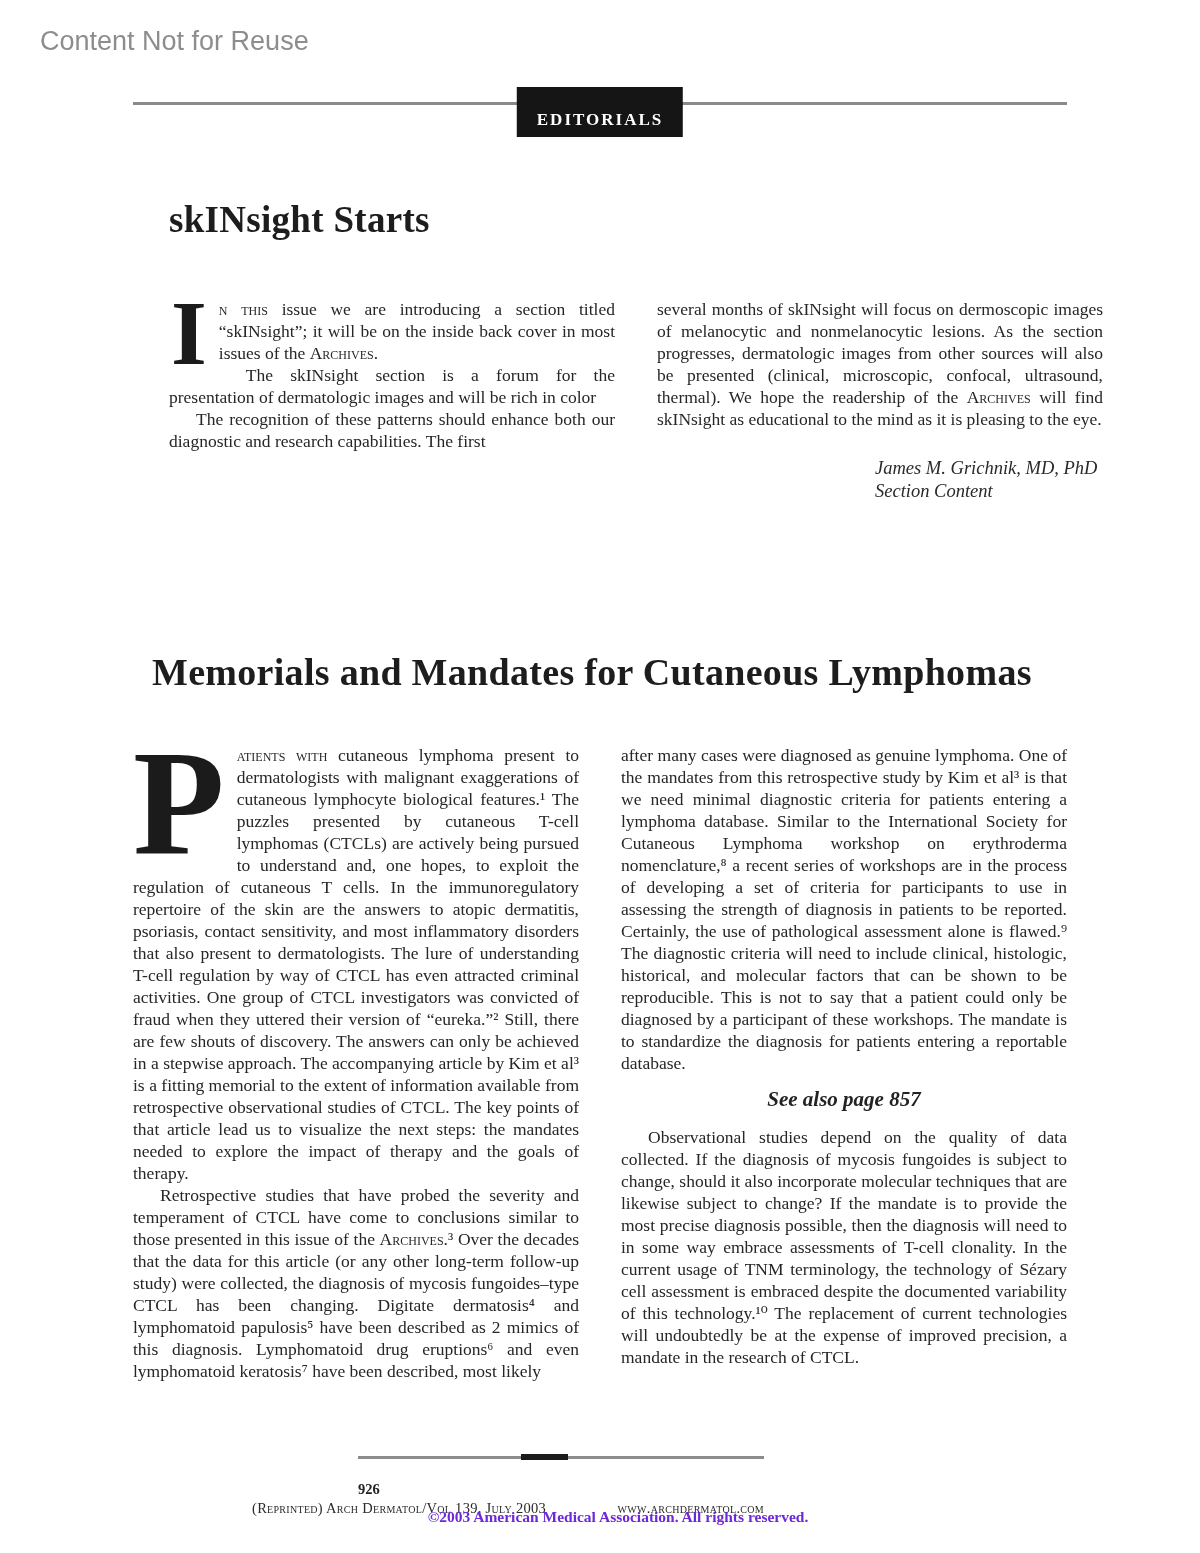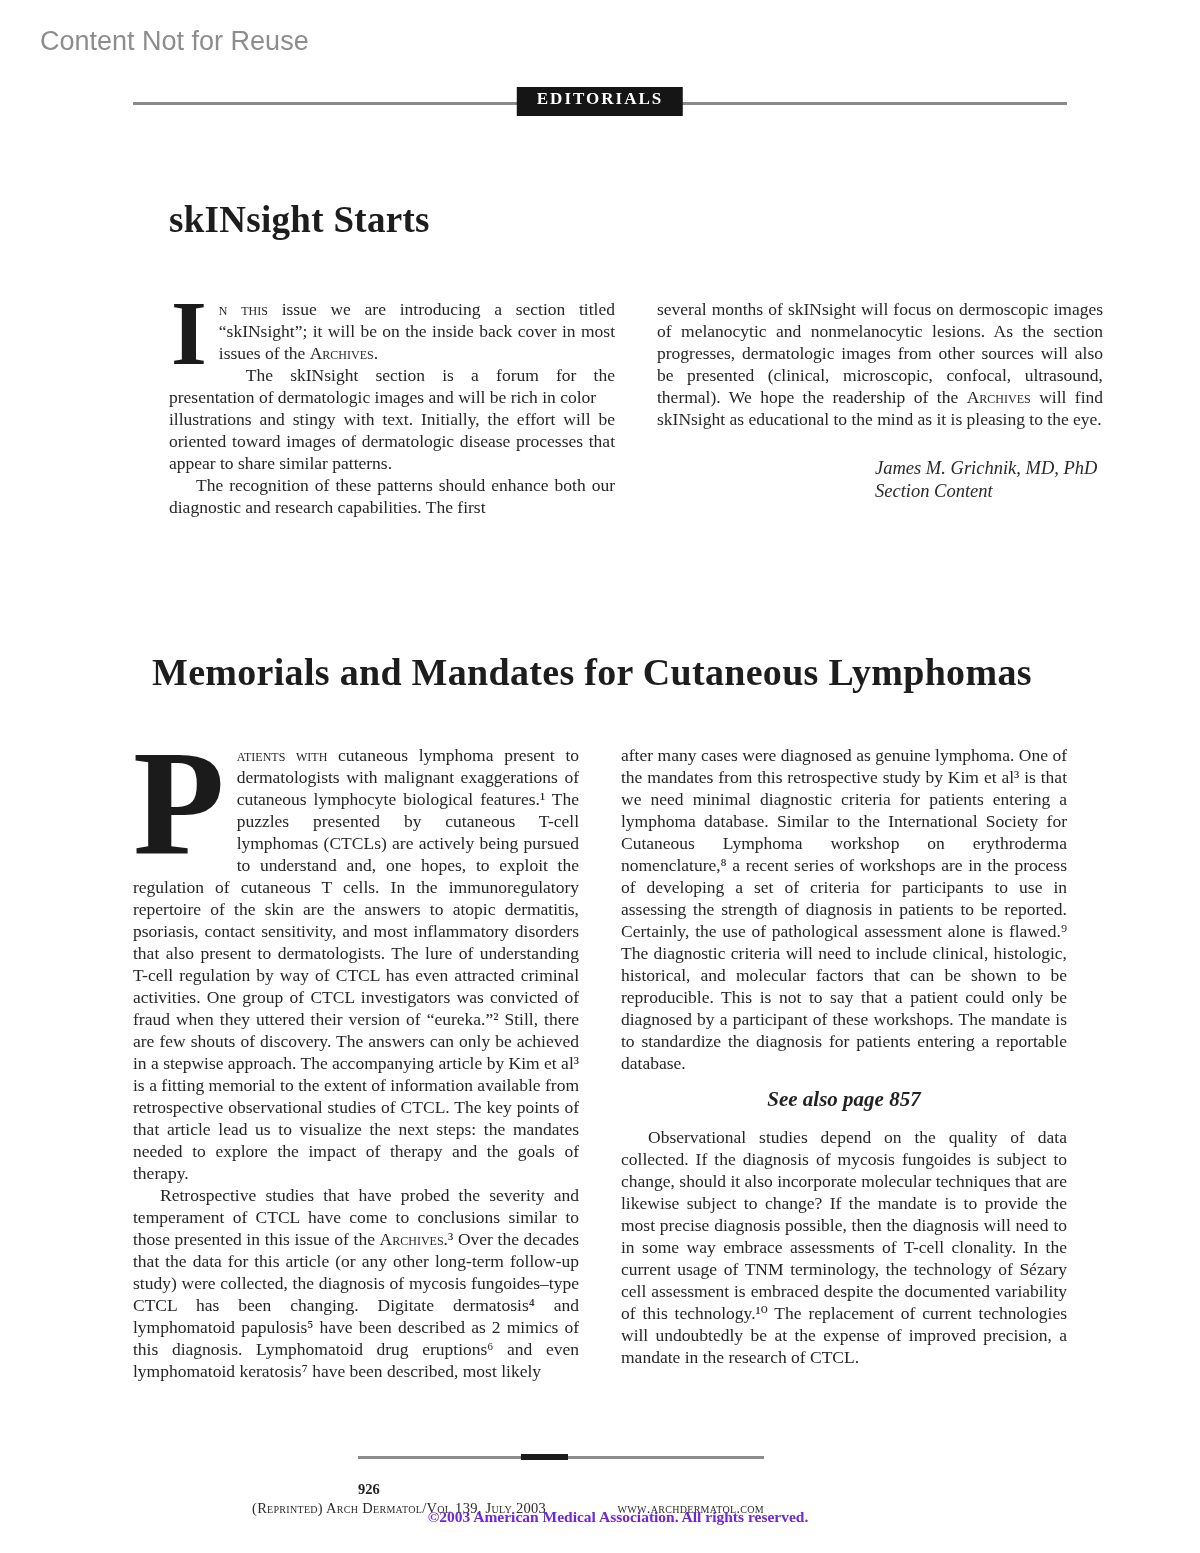--- a/index.html
+++ b/index.html
@@ -4,21 +4,21 @@
 <style>
   html,body{margin:0;padding:0;background:#fff;}
   .page{position:relative;width:1200px;height:1553px;background:#ffffff;overflow:hidden;
         font-family:"Liberation Serif","DejaVu Serif",serif;color:#262626;}
   .watermark{position:absolute;left:40px;top:26px;
         font-family:"Liberation Sans","DejaVu Sans",sans-serif;font-size:27px;color:#8d8d8d;}
   .banner{position:absolute;left:133px;width:934px;top:87px;height:34px;}
   .banner-rule{position:absolute;left:0;right:0;top:15px;height:3px;background:#8a8a8a;}
   .banner-box{position:absolute;left:50%;top:0;transform:translateX(-50%);
         background:#151515;color:#ffffff;font-size:17px;font-weight:bold;
-        letter-spacing:2px;padding:2px 20px 7px;white-space:nowrap;}
+        letter-spacing:2px;padding:23px 20px 7px;white-space:nowrap;}
   .article{position:absolute;left:133px;width:934px;}
   .a1{top:198px;margin-left:36px;}
   .a2{top:650px;}
   .title{margin:0;font-size:37px;font-weight:bold;color:#1d1d1d;letter-spacing:0.3px;}
   .a2 .title{font-size:38px;margin-left:19px;}
   .cols{display:flex;gap:42px;align-items:flex-start;}
   .a1 .cols{margin-top:57px;}
   .a2 .cols{margin-top:50px;}
   .col{width:446px;font-size:17.5px;line-height:22px;text-align:justify;}
   .para{margin:0;}
@@ -53,21 +53,20 @@
     <div class="banner-rule"></div>
     <div class="banner-box">EDITORIALS</div>
   </header>
 
   <section class="article a1">
     <h1 class="title">skINsight Starts</h1>
     <div class="cols">
       <div class="col">
         <p class="para"><span class="dropcap dc-i">I</span><span><span class="sc">n this</span><span> issue we are introducing a section titled “skINsight”; it will be on the inside back cover in most issues of the </span><span class="sc">Archives</span><span>.</span></span></p>
         <p class="para indent">The skINsight section is a forum for the presentation of dermatologic images and will be rich in color</p>
-        <p class="para">illustrations and stingy with text. Initially, the effort will be oriented toward images of dermatologic disease processes that appear to share similar patterns.</p>
         <p class="para indent">The recognition of these patterns should enhance both our diagnostic and research capabilities. The first</p>
       </div>
       <div class="col">
         <p class="para"><span><span>several months of skINsight will focus on dermoscopic images of melanocytic and nonmelanocytic lesions. As the section progresses, dermatologic images from other sources will also be presented (clinical, microscopic, confocal, ultrasound, thermal). We hope the readership of the </span><span class="sc">Archives</span><span> will find skINsight as educational to the mind as it is pleasing to the eye.</span></span></p>
         <div class="sigs">
           <div class="sig">
             <div class="sig-name">James M. Grichnik, MD, PhD</div>
             <div class="sig-role">Section Content</div>
           </div>
         </div>

